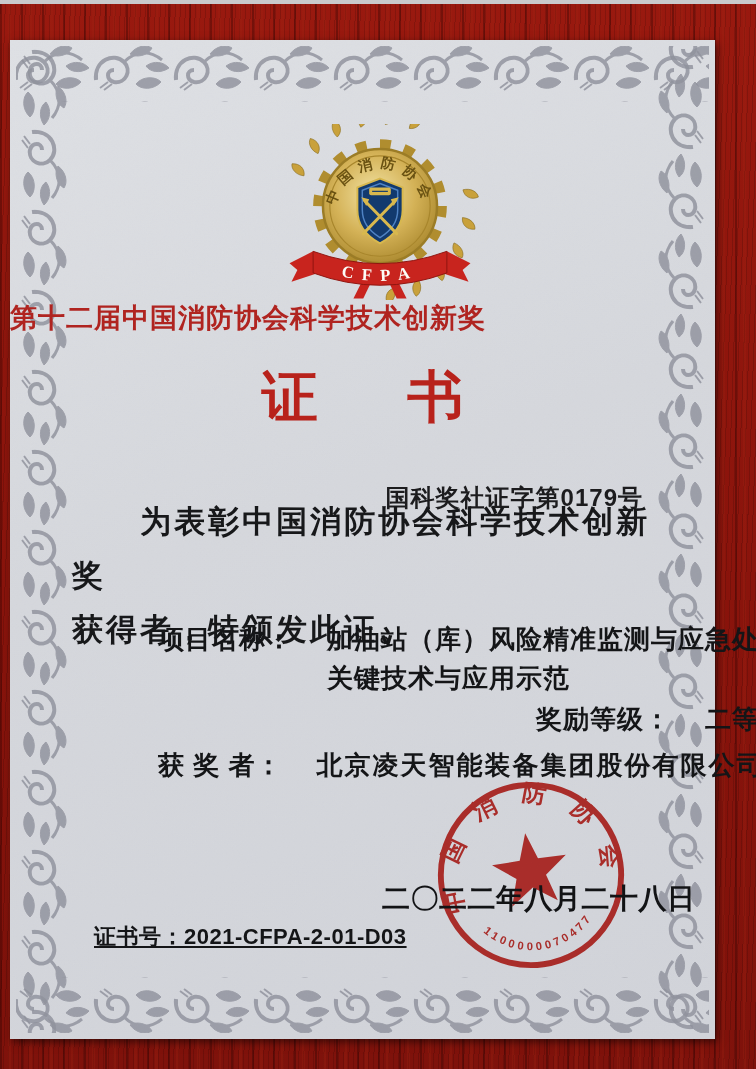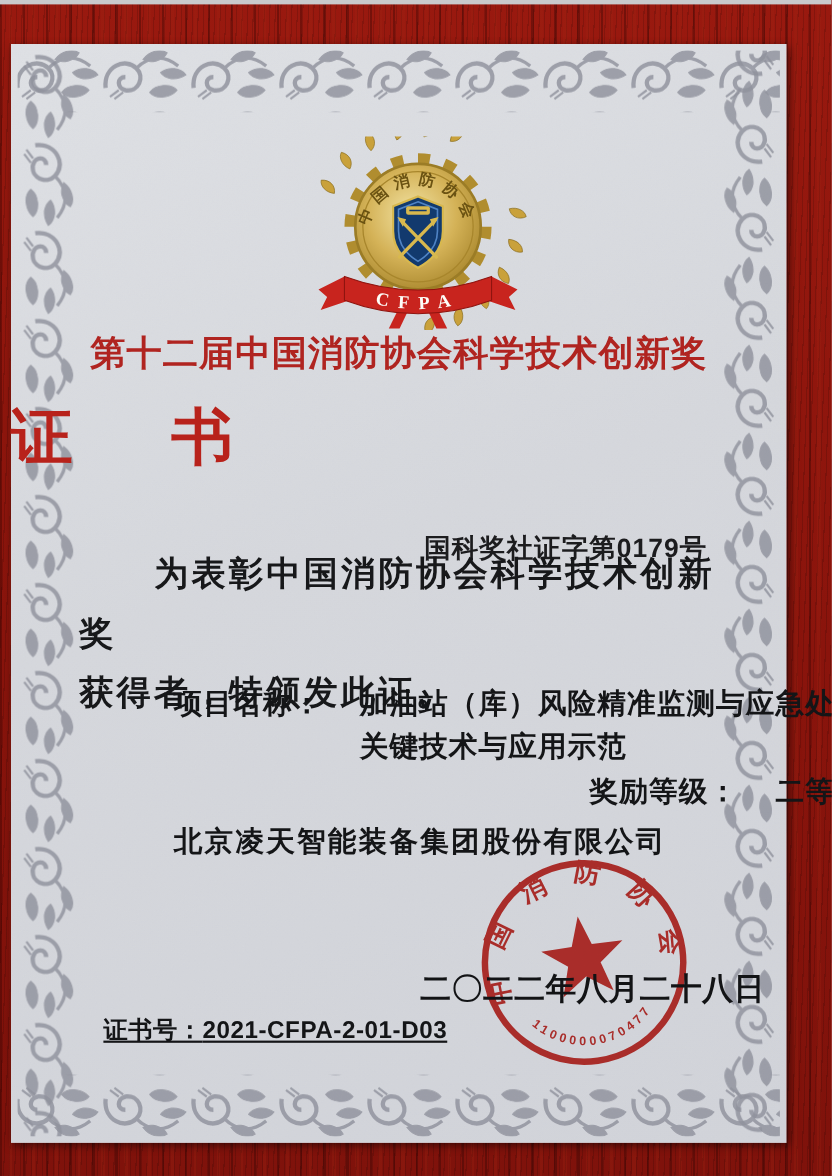--- a/index.html
+++ b/index.html
@@ -22,25 +22,25 @@
     position:absolute;left:10px;top:40px;width:705px;height:999px;
     background:linear-gradient(160deg,#dfe1e5 0%,#d6d8dd 45%,#d2d4da 100%);
     box-shadow:2px 3px 8px rgba(0,0,0,.55);
   }
   .ornate-frame,.paper-noise{position:absolute;left:0;top:0;width:705px;height:999px;pointer-events:none;}
   .paper-noise{opacity:.5;}
   
   .emblem{position:absolute;left:252px;top:84px;width:236px;height:176px;}
   
   .title{
-    position:absolute;left:0;top:260px;width:100%;text-align:center;
+    position:absolute;left:0;top:260px;width:100%;
     font-family:"Liberation Serif","DejaVu Serif",serif;font-weight:700;
-    font-size:32px;color:#b02420;letter-spacing:1px;white-space:nowrap;
-  }
-  .cert-word{position:absolute;left:0;top:320px;width:100%;}
+    font-size:27px;color:#b02420;letter-spacing:1px;white-space:nowrap;
+  }
+  .cert-word{position:absolute;left:0;top:320px;width:100%;text-align:center;}
   .cert-word span{
     font-family:"Liberation Serif","DejaVu Serif",serif;font-weight:700;
     font-size:56px;color:#b8221b;letter-spacing:1.6em;margin-right:-1.6em;
   }
   .serial{
     position:absolute;right:72px;top:430px;
     font-size:24px;font-weight:700;color:#1c1c1e;letter-spacing:1px;margin-top:12px;
   }
   .body-text{
     position:absolute;left:62px;top:455px;width:590px;
@@ -189,20 +189,21 @@
       <div class="field-value">
         <div>加油站（库）风险精准监测与应急处置</div>
         <div>关键技术与应用示范</div>
       </div>
     </div>
     <div class="field-row row-grade">
       <div class="field-label">奖励等级：</div>
       <div class="field-value">二等奖</div>
     </div>
     <div class="field-row row-winner">
+      <div class="field-label">获 奖 者：</div>
       <div class="field-value">北京凌天智能装备集团股份有限公司</div>
     </div>
   </div>
 
   <svg class="seal" viewBox="0 0 200 200">
     <defs>
       <path id="sealArcTop" d="M 30 124 A 74 74 0 1 1 170 124" fill="none"></path>
       <path id="sealArcBot" d="M 32 132 A 74 74 0 0 0 168 132" fill="none"></path>
     </defs>
     <circle cx="100" cy="100" r="92" fill="none" stroke="#c9241f" stroke-width="6"></circle>

